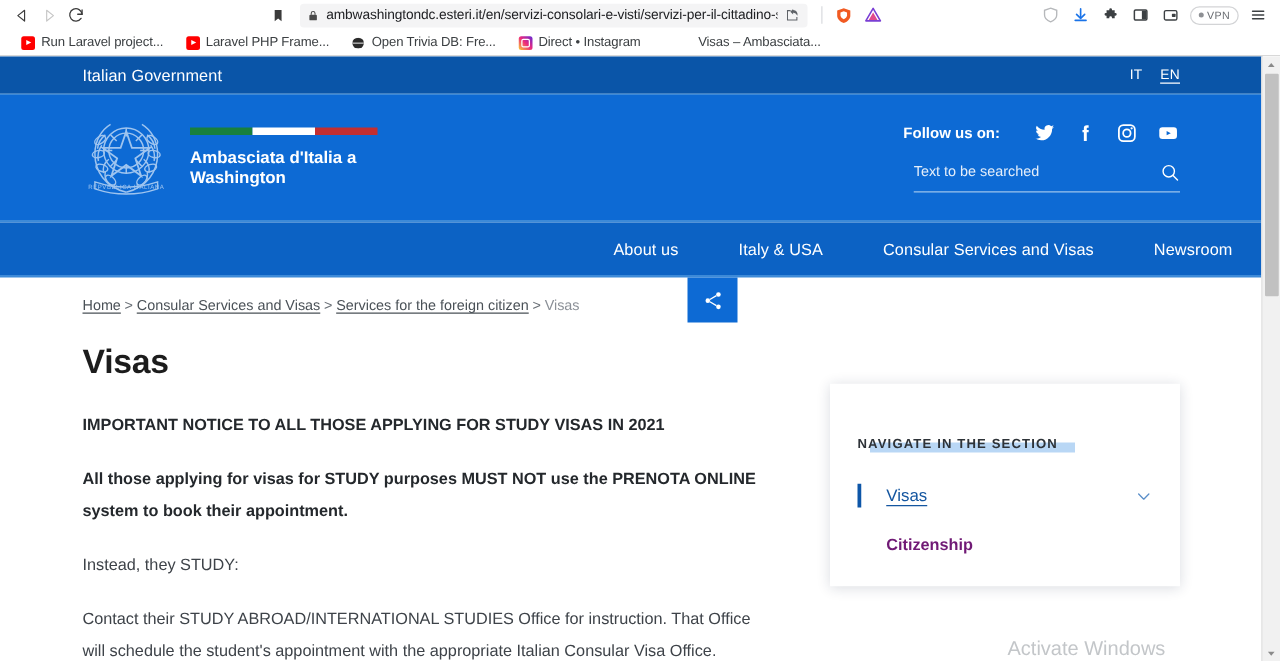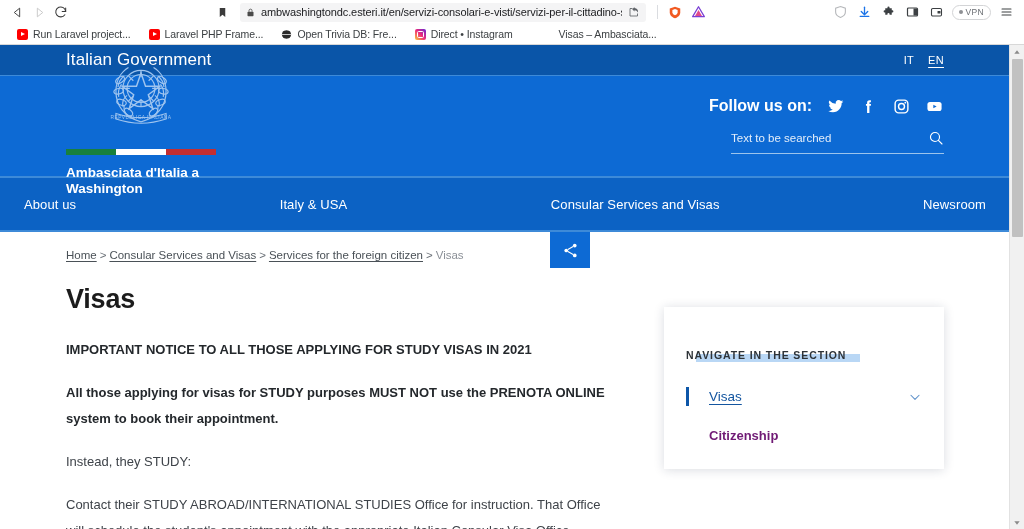--- a/index.html
+++ b/index.html
@@ -80,56 +80,56 @@
 
   .chrome-bottom-line { height: 1px; background: #d8d8d8; }
 
   
   .page { position: relative; width: 1024px; height: 485px; background: #fff; overflow: hidden; }
   .site { width: 1010px; }
 
   
   .govbar { background: #0a55a8; height: 30px; display: flex; align-items: center; }
   .govbar-inner { width: 100%; padding: 0 66px; display: flex; align-items: center; }
-  .gov-label { font-size: 17px; color: #ffffff; letter-spacing: .1px; }
+  .gov-label { font-size: 13px; color: #ffffff; letter-spacing: .1px; }
   .lang-wrap { margin-left: auto; display: flex; align-items: center; gap: 14px; }
   .lang { font-size: 11px; color: #ffffff; letter-spacing: .3px; }
   .lang.active { text-decoration: underline; text-underline-offset: 3px; }
 
   .hdr-sep { height: 1px; background: #3d8ad8; }
 
   
   .header { background: #0d6ad4; height: 100px; position: relative; }
   .header-inner { padding: 0 66px; height: 100%; display: flex; align-items: center; }
-  .brand { display: flex; align-items: center; gap: 16px; flex-direction: column; }
+  .brand { display: flex; align-items: center; gap: 16px; }
   .emblem { width: 70px; height: 78px; flex: none; }
   .brand-text {}
   .tricolor { display: flex; width: 150px; height: 6px; margin-bottom: 10px; }
   .tri-g { flex: 1; background: #18803c; }
   .tri-w { flex: 1; background: #ffffff; }
   .tri-r { flex: 1; background: #c32e30; }
   .brand-name { font-size: 13.5px; font-weight: bold; color: #fff; line-height: 16px; }
 
   .hdr-right { margin-left: auto; display: flex; flex-direction: column;
                align-items: flex-end; gap: 14px; padding-bottom: 2px; }
   .follow { display: flex; align-items: center; gap: 14px; }
-  .follow-label { font-size: 16px; font-weight: bold; color: #fff; margin-right: 0; }
+  .follow-label { font-size: 12px; font-weight: bold; color: #fff; margin-right: 12px; }
   .soc { width: 19px; height: 19px; display: flex; align-items: center;
          justify-content: center; color: #fff; }
   .searchbox {
     width: 213px; border-bottom: 1px solid #9cc4ec;
     display: flex; align-items: center; padding-bottom: 7px; gap: 6px;
   }
   .search-ph { font-size: 11.5px; color: #e4eefa; flex: 1; }
   .search-ic { color: #ffffff; display: flex; }
 
   
   .navline { height: 2px; background: #3d8ad8; }
-  .nav { background: #0c62c4; height: 52px; display: flex;
-         align-items: center; justify-content: space-between; gap: 0; }
+  .nav { background: #0c62c4; height: 42px; display: flex;
+         align-items: center; justify-content: flex-end; gap: 0; }
   .nav-item { font-size: 13px; color: #ffffff; padding: 0 24px; letter-spacing: .1px; }
 
   
   .content { position: relative; padding: 0 66px; }
   .crumbs { padding-top: 14px; font-size: 11.5px; line-height: 19px;
             color: #6a7077; max-width: 420px; }
   .crumbs a { color: #4a5157; text-decoration: underline;
               text-underline-offset: 2px; }
   .crumb-sep { color: #6a7077; margin: 0 3px; }
   .crumb-cur { color: #8b9097; }
@@ -475,20 +475,24 @@
       <span class="side-active-label">Visas</span>
       <span class="chev">
         <svg width="14" height="14" viewBox="0 0 24 24">
             <path d="M5 9 L12 16 L19 9" fill="none" stroke="currentColor" stroke-width="1.8" stroke-linecap="round" stroke-linejoin="round"></path>
           </svg>
       </span>
     </div>
     <div class="side-link">Citizenship</div>
   </div>
 
+  <div class="watermark">
+    <div class="wm1">Activate Windows</div>
+
+  </div>
 
   <div class="scrollbar">
     <div class="sb-arrow">
       <svg width="8" height="8" viewBox="0 0 24 24">
           <path d="M12 7 L20 17 H4 Z" fill="currentColor"></path>
         </svg>
     </div>
     <div class="sb-thumb"></div>
     <div class="sb-arrow bot">
       <svg width="8" height="8" viewBox="0 0 24 24">

